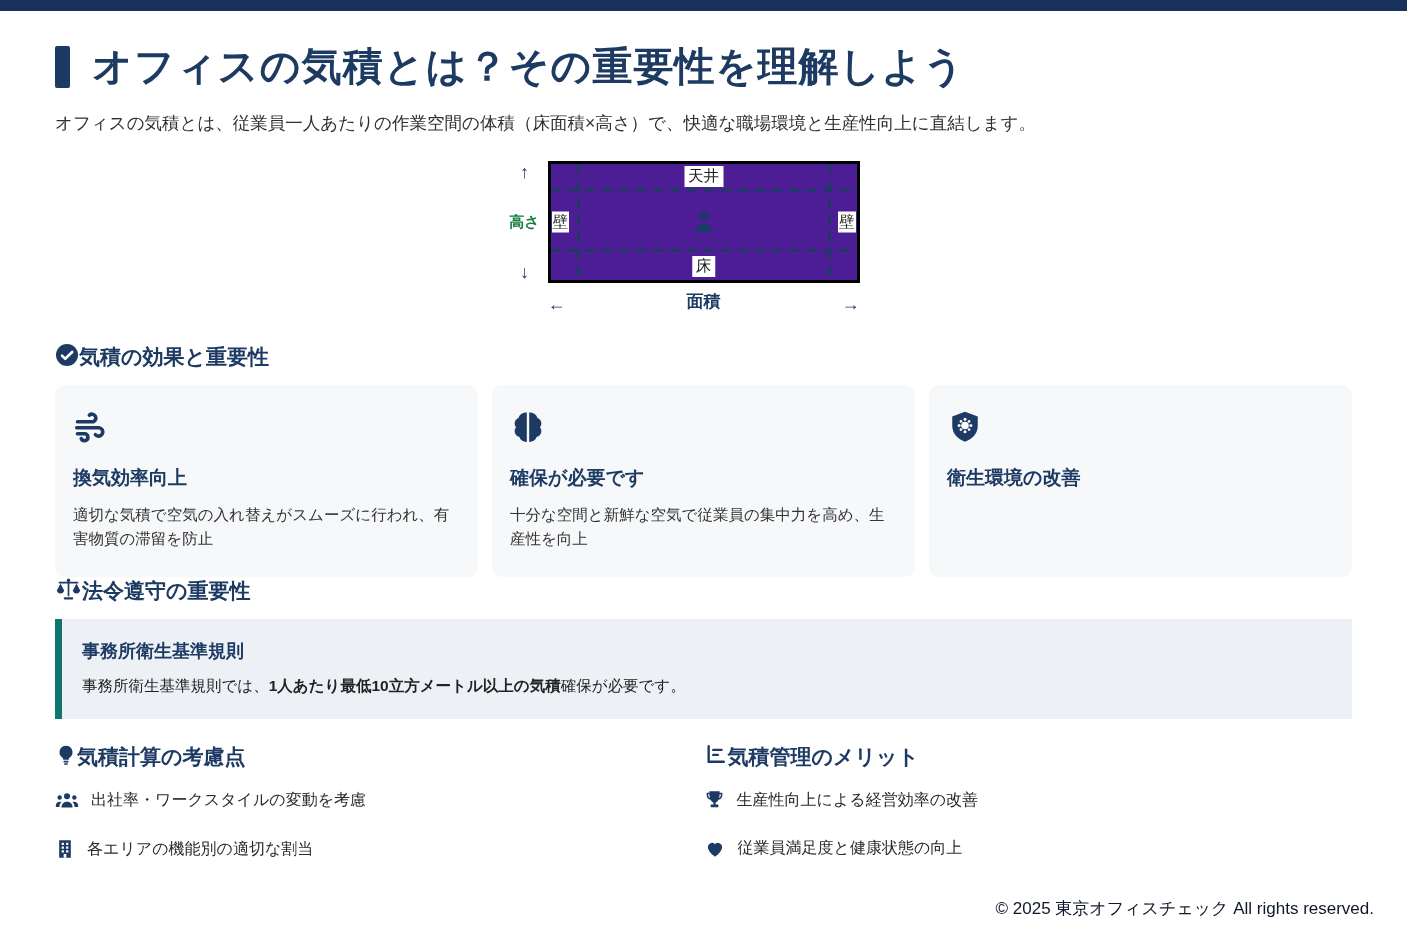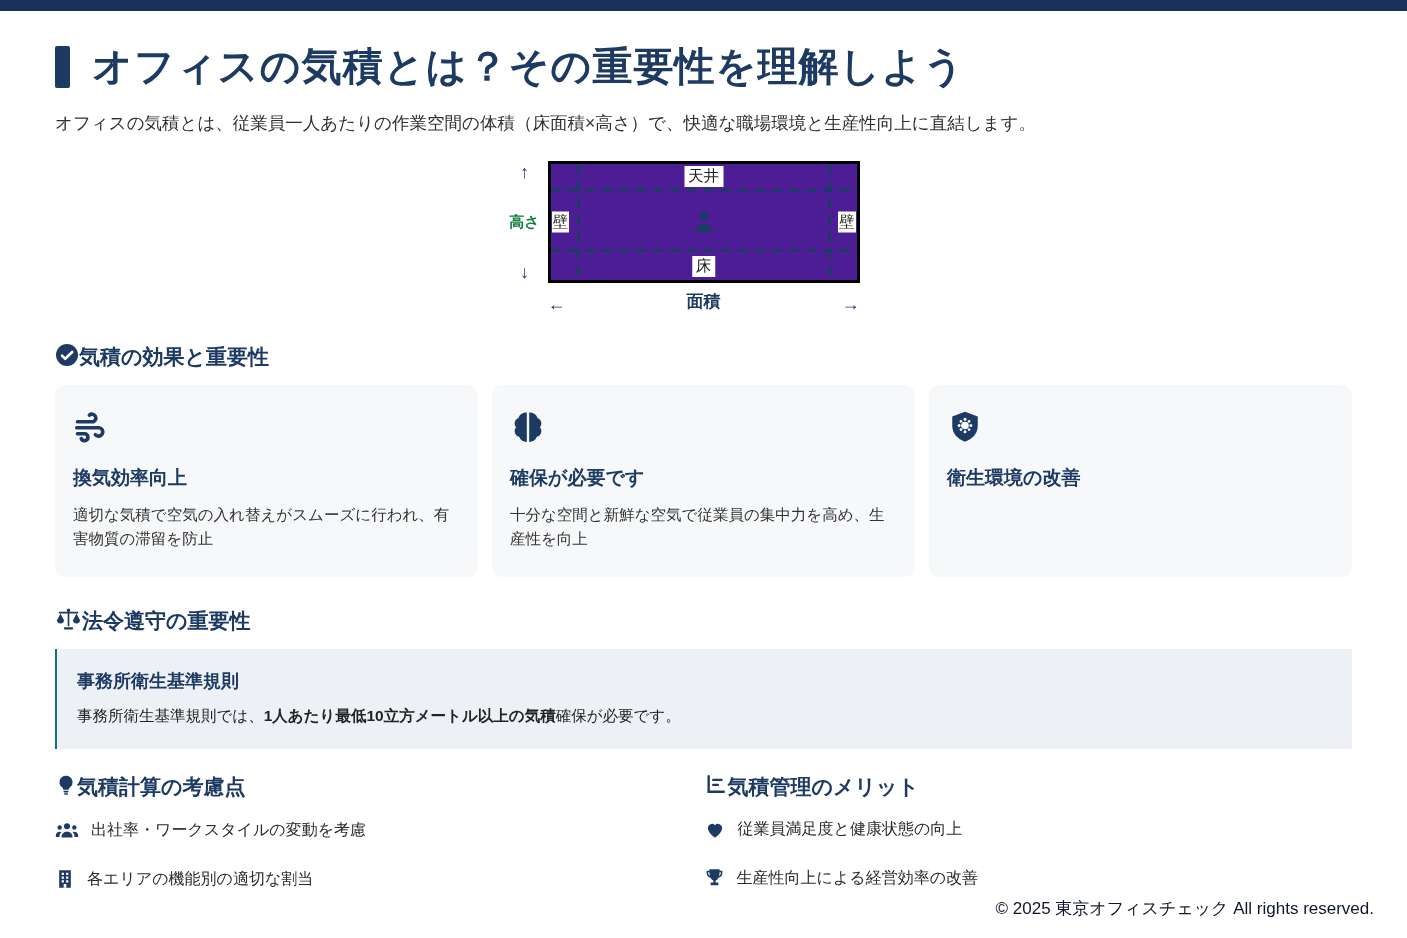--- a/index.html
+++ b/index.html
@@ -36,30 +36,30 @@
   .lbl-wall-left { top:50%; left:1px; transform:translateY(-50%); padding:0 1px; }
   .lbl-wall-right { top:50%; right:1px; transform:translateY(-50%); padding:0 1px; }
   .person-center { position:absolute; top:50%; left:50%; transform:translate(-50%,-52%); }
   .area-row { grid-column:2; display:flex; align-items:flex-end; justify-content:space-between; padding-top:8px; }
   .area-label { color:#1d3a63; font-size:17px; font-weight:700; }
 
   
   .section-head { display:flex; }
   .section-head .txt { font-size:21px; font-weight:700; color:#1d3a63; }
   .mt-effects { margin-top:30px; }
-  .mt-compliance { margin-top:30px; }
+  .mt-compliance { }
 
   
   .cards { display:flex; gap:14px; margin-top:14px; }
   .card { flex:1; background:#f7f8fa; border-radius:10px; padding:24px 20px 26px 18px; }
   .card .card-title { margin-top:16px; font-size:19px; font-weight:700; color:#1d3a63; }
   .card .card-body { margin-top:12px; font-size:15.5px; line-height:1.55; color:#333333; }
 
   
-  .callout { margin-top:14px; background:#edf1f6; border-left:2px solid #0f766e; padding:20px 24px 22px 20px; }
+  .callout { margin-top:14px; background:#edf1f6; border-left:7px solid #0f766e; padding:20px 24px 22px 20px; }
   .callout-title { font-size:18px; font-weight:700; color:#1d3a63; }
   .callout-body { margin-top:13px; font-size:15.5px; color:#222222; }
   .callout-body b { font-weight:700; }
 
   
   .bottom-grid { display:grid; grid-template-columns:1fr 1fr; margin-top:24px; }
   .blist { margin-top:18px; display:flex; flex-direction:column; gap:27px; }
   .blist-item { display:flex; align-items:center; gap:12px; font-size:16px; color:#2a2a2a; }
 
   .icon { display:inline-flex; flex:none; }
@@ -240,33 +240,33 @@
             <path d="M4 3.5v17h16.5"></path>
             <path d="M9 7.5h9"></path>
             <path d="M9 13h5"></path>
           </svg>
         </span>
         <span class="txt">気積管理のメリット</span>
       </div>
       <div class="blist">
         <div class="blist-item">
           <span class="icon">
+            <svg width="21" height="22" viewBox="0 0 24 24" fill="#1d3a63">
+              <path d="M6.2 2h11.6v1.8H21v2.4c0 2.9-1.9 5-4.5 5.5a6.3 6.3 0 0 1-3.3 3.3V17h3.2v3.4H7.6V17h3.2v-2a6.3 6.3 0 0 1-3.3-3.3C4.9 11.2 3 9.1 3 6.2V3.8h3.2V2zM4.8 5.4v.8c0 1.6.8 2.9 2.1 3.5a10.6 10.6 0 0 1-.7-4.3H4.8zm14.4 0h-1.4a10.6 10.6 0 0 1-.7 4.3c1.3-.6 2.1-1.9 2.1-3.5v-.8z"></path>
+            </svg>
+          </span>
+          <span>生産性向上による経営効率の改善</span>
+        </div>
+        <div class="blist-item">
+          <span class="icon">
             <svg width="22" height="20" viewBox="0 0 24 24" fill="#1d3a63">
               <path d="M12 21.2S3.4 15.6 3.4 9.6a4.9 4.9 0 0 1 8.6-3.2A4.9 4.9 0 0 1 20.6 9.6c0 6-8.6 11.6-8.6 11.6z"></path>
             </svg>
           </span>
           <span>従業員満足度と健康状態の向上</span>
         </div>
-        <div class="blist-item">
-          <span class="icon">
-            <svg width="21" height="22" viewBox="0 0 24 24" fill="#1d3a63">
-              <path d="M6.2 2h11.6v1.8H21v2.4c0 2.9-1.9 5-4.5 5.5a6.3 6.3 0 0 1-3.3 3.3V17h3.2v3.4H7.6V17h3.2v-2a6.3 6.3 0 0 1-3.3-3.3C4.9 11.2 3 9.1 3 6.2V3.8h3.2V2zM4.8 5.4v.8c0 1.6.8 2.9 2.1 3.5a10.6 10.6 0 0 1-.7-4.3H4.8zm14.4 0h-1.4a10.6 10.6 0 0 1-.7 4.3c1.3-.6 2.1-1.9 2.1-3.5v-.8z"></path>
-            </svg>
-          </span>
-          <span>生産性向上による経営効率の改善</span>
-        </div>
       </div>
     </div>
 
   </div>
 </div>
 
 <div class="footer">© 2025 東京オフィスチェック All rights reserved.</div>
 
 </body></html>

